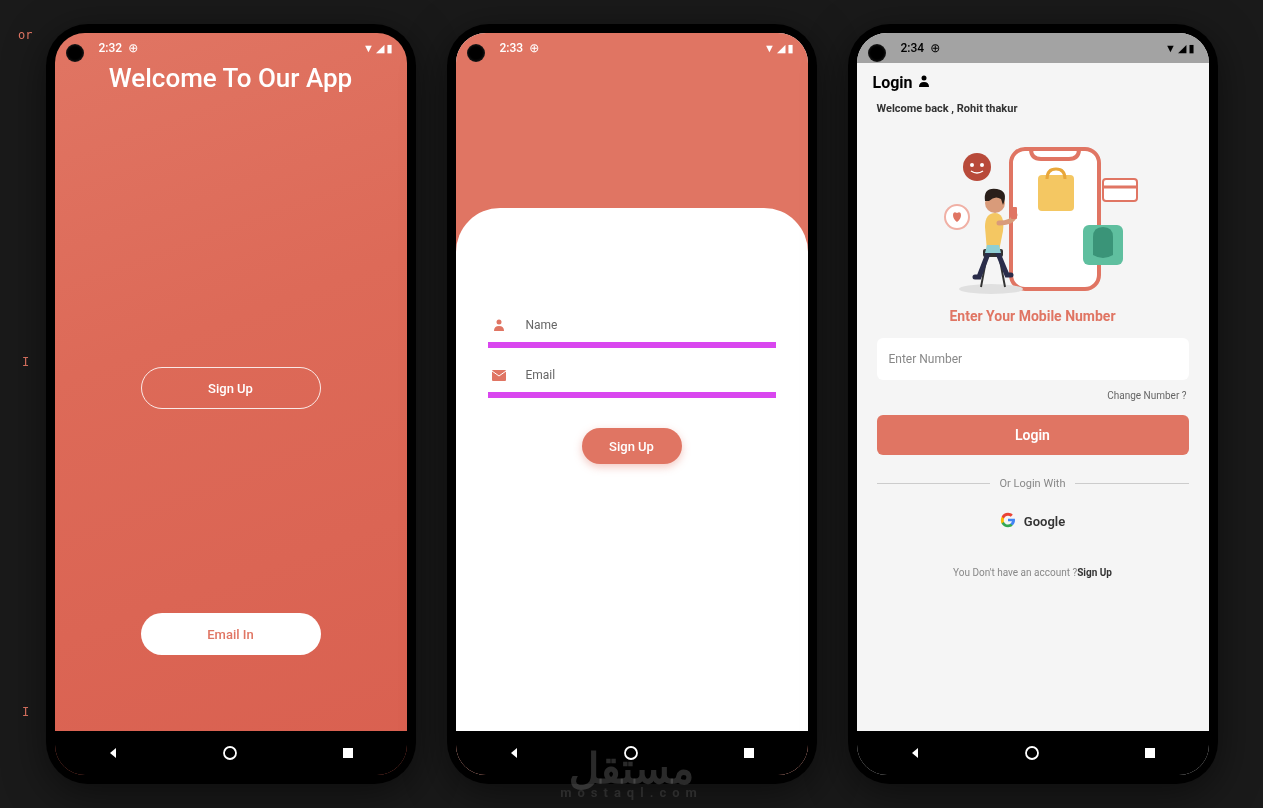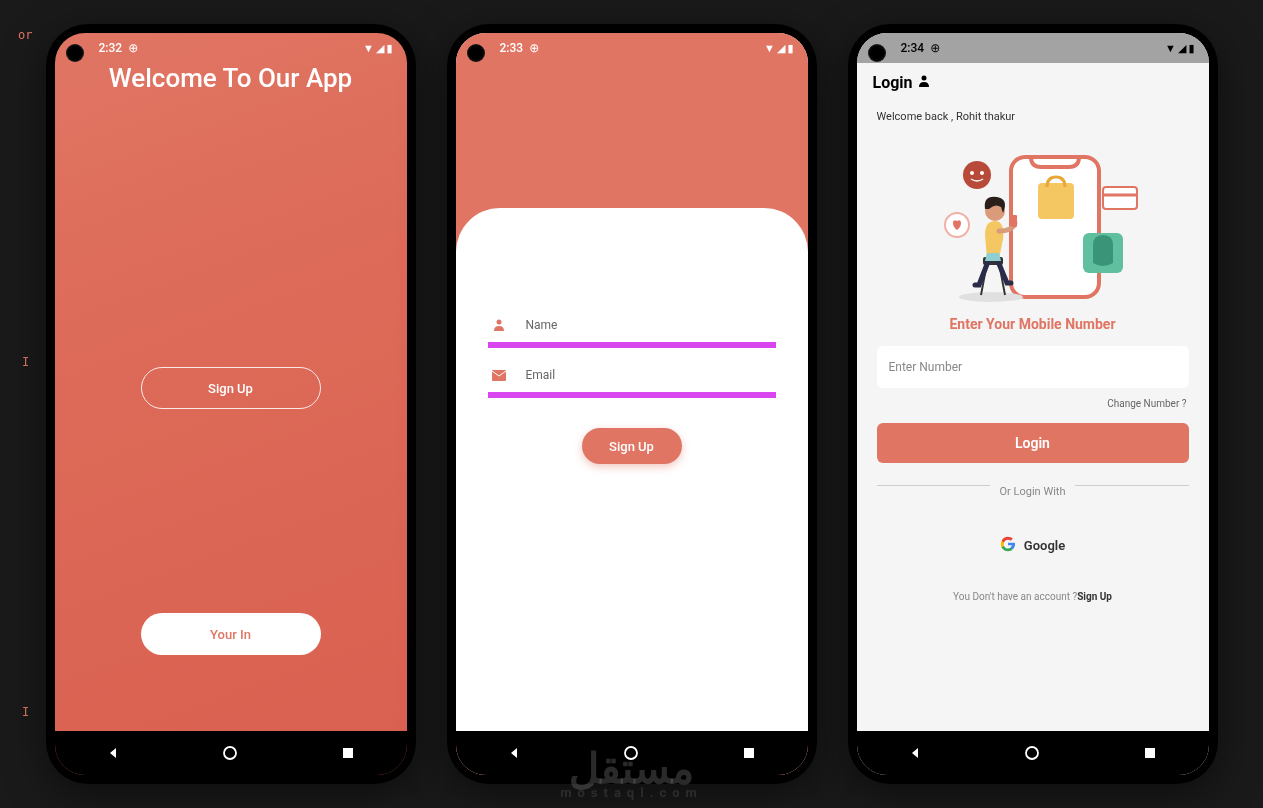--- a/index.html
+++ b/index.html
@@ -190,22 +190,23 @@
 .s3-login-title {
   font-size: 16px;
   font-weight: 700;
   display: flex;
   align-items: center;
   gap: 4px;
 }
 .s3-welcome {
   font-size: 11px;
   color: #333;
-  margin-top: 18px;
+  margin-top: 10px;
   margin-left: 4px;
+  font-weight: bold;
 }
 .s3-illustration {
   width: 100%;
   height: 175px;
   display: flex;
   justify-content: center;
   align-items: center;
   margin-top: 8px;
 }
 .illus-svg { width: 220px; height: 160px; }
@@ -238,21 +239,22 @@
   border-radius: 6px;
   height: 40px;
   margin: 14px 20px 0 20px;
   display: flex;
   align-items: center;
   justify-content: center;
   cursor: pointer;
 }
 .s3-divider {
   display: flex;
-  margin: 22px 20px 16px 20px;
+  align-items: center;
+  margin: 22px 20px 0 20px;
   font-size: 11px;
   color: #888;
 }
 .s3-divider::before, .s3-divider::after {
   content: "";
   flex: 1;
   height: 1px;
   background: #ccc;
 }
 .s3-divider span { padding: 0 10px; }
@@ -317,21 +319,21 @@
           <span>◢</span>
           <span>▮</span>
         </div>
       </div>
       <div class="s1-content">
         <div class="s1-title">Welcome To Our App</div>
         <div class="s1-btn outline">
           <span>Sign Up</span>
         </div>
         <div class="s1-btn filled">
-          <span>Your In</span>
+          <span>Email In</span>
         </div>
       </div>
       <div class="nav-bar">
         <div class="nav-btn">
             <svg width="14" height="14" viewBox="0 0 14 14">
               <path d="M10 2 L4 7 L10 12" fill="#fff"></path>
             </svg>
           </div>
         <div class="nav-btn">
             <svg width="14" height="14">

